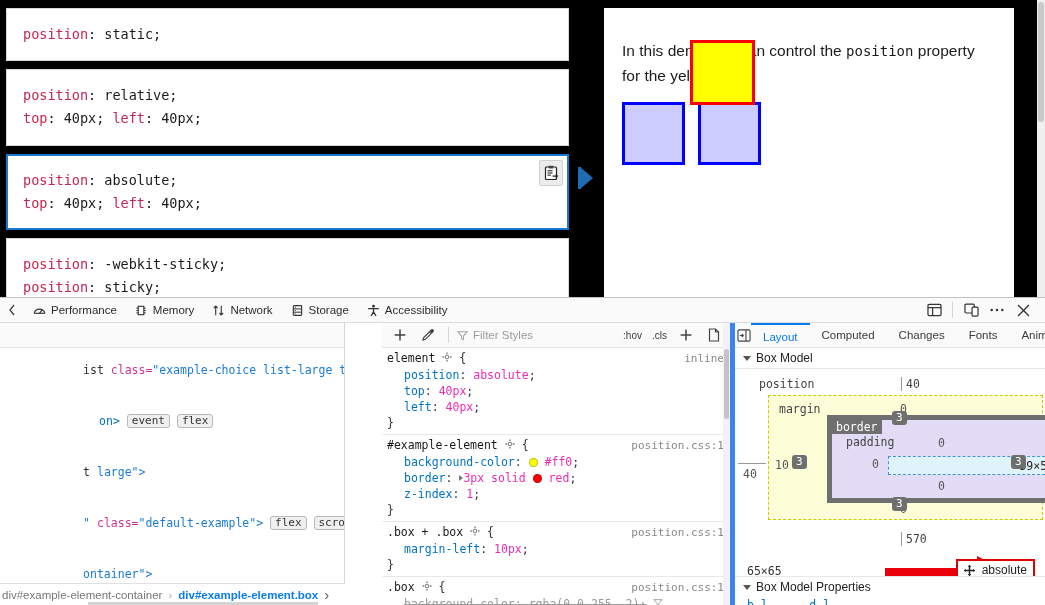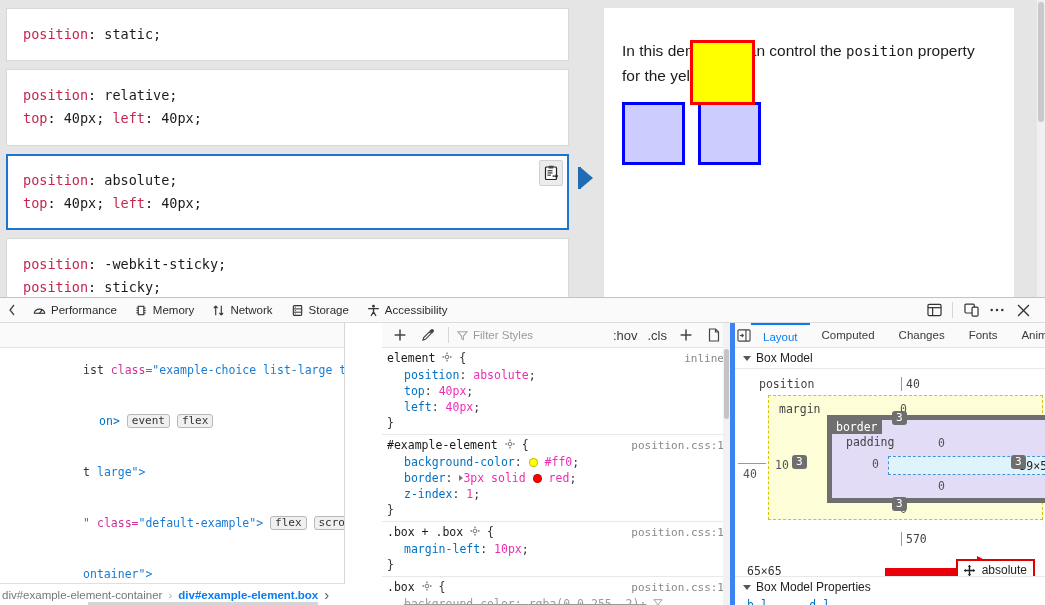--- a/index.html
+++ b/index.html
@@ -9,21 +9,21 @@
     overflow: hidden;
     font-family: "Liberation Sans", sans-serif;
     background: #ffffff;
     -webkit-font-smoothing: antialiased;
   }
   .page { position: relative; width: 1045px; height: 605px; }
 
   
   .webpage {
     position: absolute; left: 0; top: 0; width: 1045px; height: 297px;
-    background: #e5e5e5; overflow: hidden;
+    background: #000000; overflow: hidden;
   }
   .wp-left {
     position: absolute; left: 0; top: 0; width: 575px; height: 297px;
     padding: 8px 6px 0 6px;
   }
   .choice {
     background: #ffffff;
     border: 1px solid #d8d8d8;
     margin-bottom: 8px;
     padding: 14px 14px 14px 16px;
@@ -209,21 +209,21 @@
     border-bottom: 1px solid #e3e3e3;
     display: flex; align-items: center;
     padding: 0 4px 0 6px;
     gap: 4px;
   }
   .filter-box {
     flex: 1; display: flex; align-items: center; gap: 5px;
     color: #9a9a9a; font-size: 11.5px;
   }
   .st-chip {
-    font-size: 13px; color: #3a3a3a;
+    font-size: 10px; color: #3a3a3a;
     padding: 0 3px;
     font-family: "Liberation Sans", sans-serif;
   }
   .styles-body {
     flex: 1; overflow: hidden;
     font-family: "DejaVu Sans Mono", monospace;
     font-size: 11.5px;
     line-height: 16px;
     color: #333;
     position: relative;

